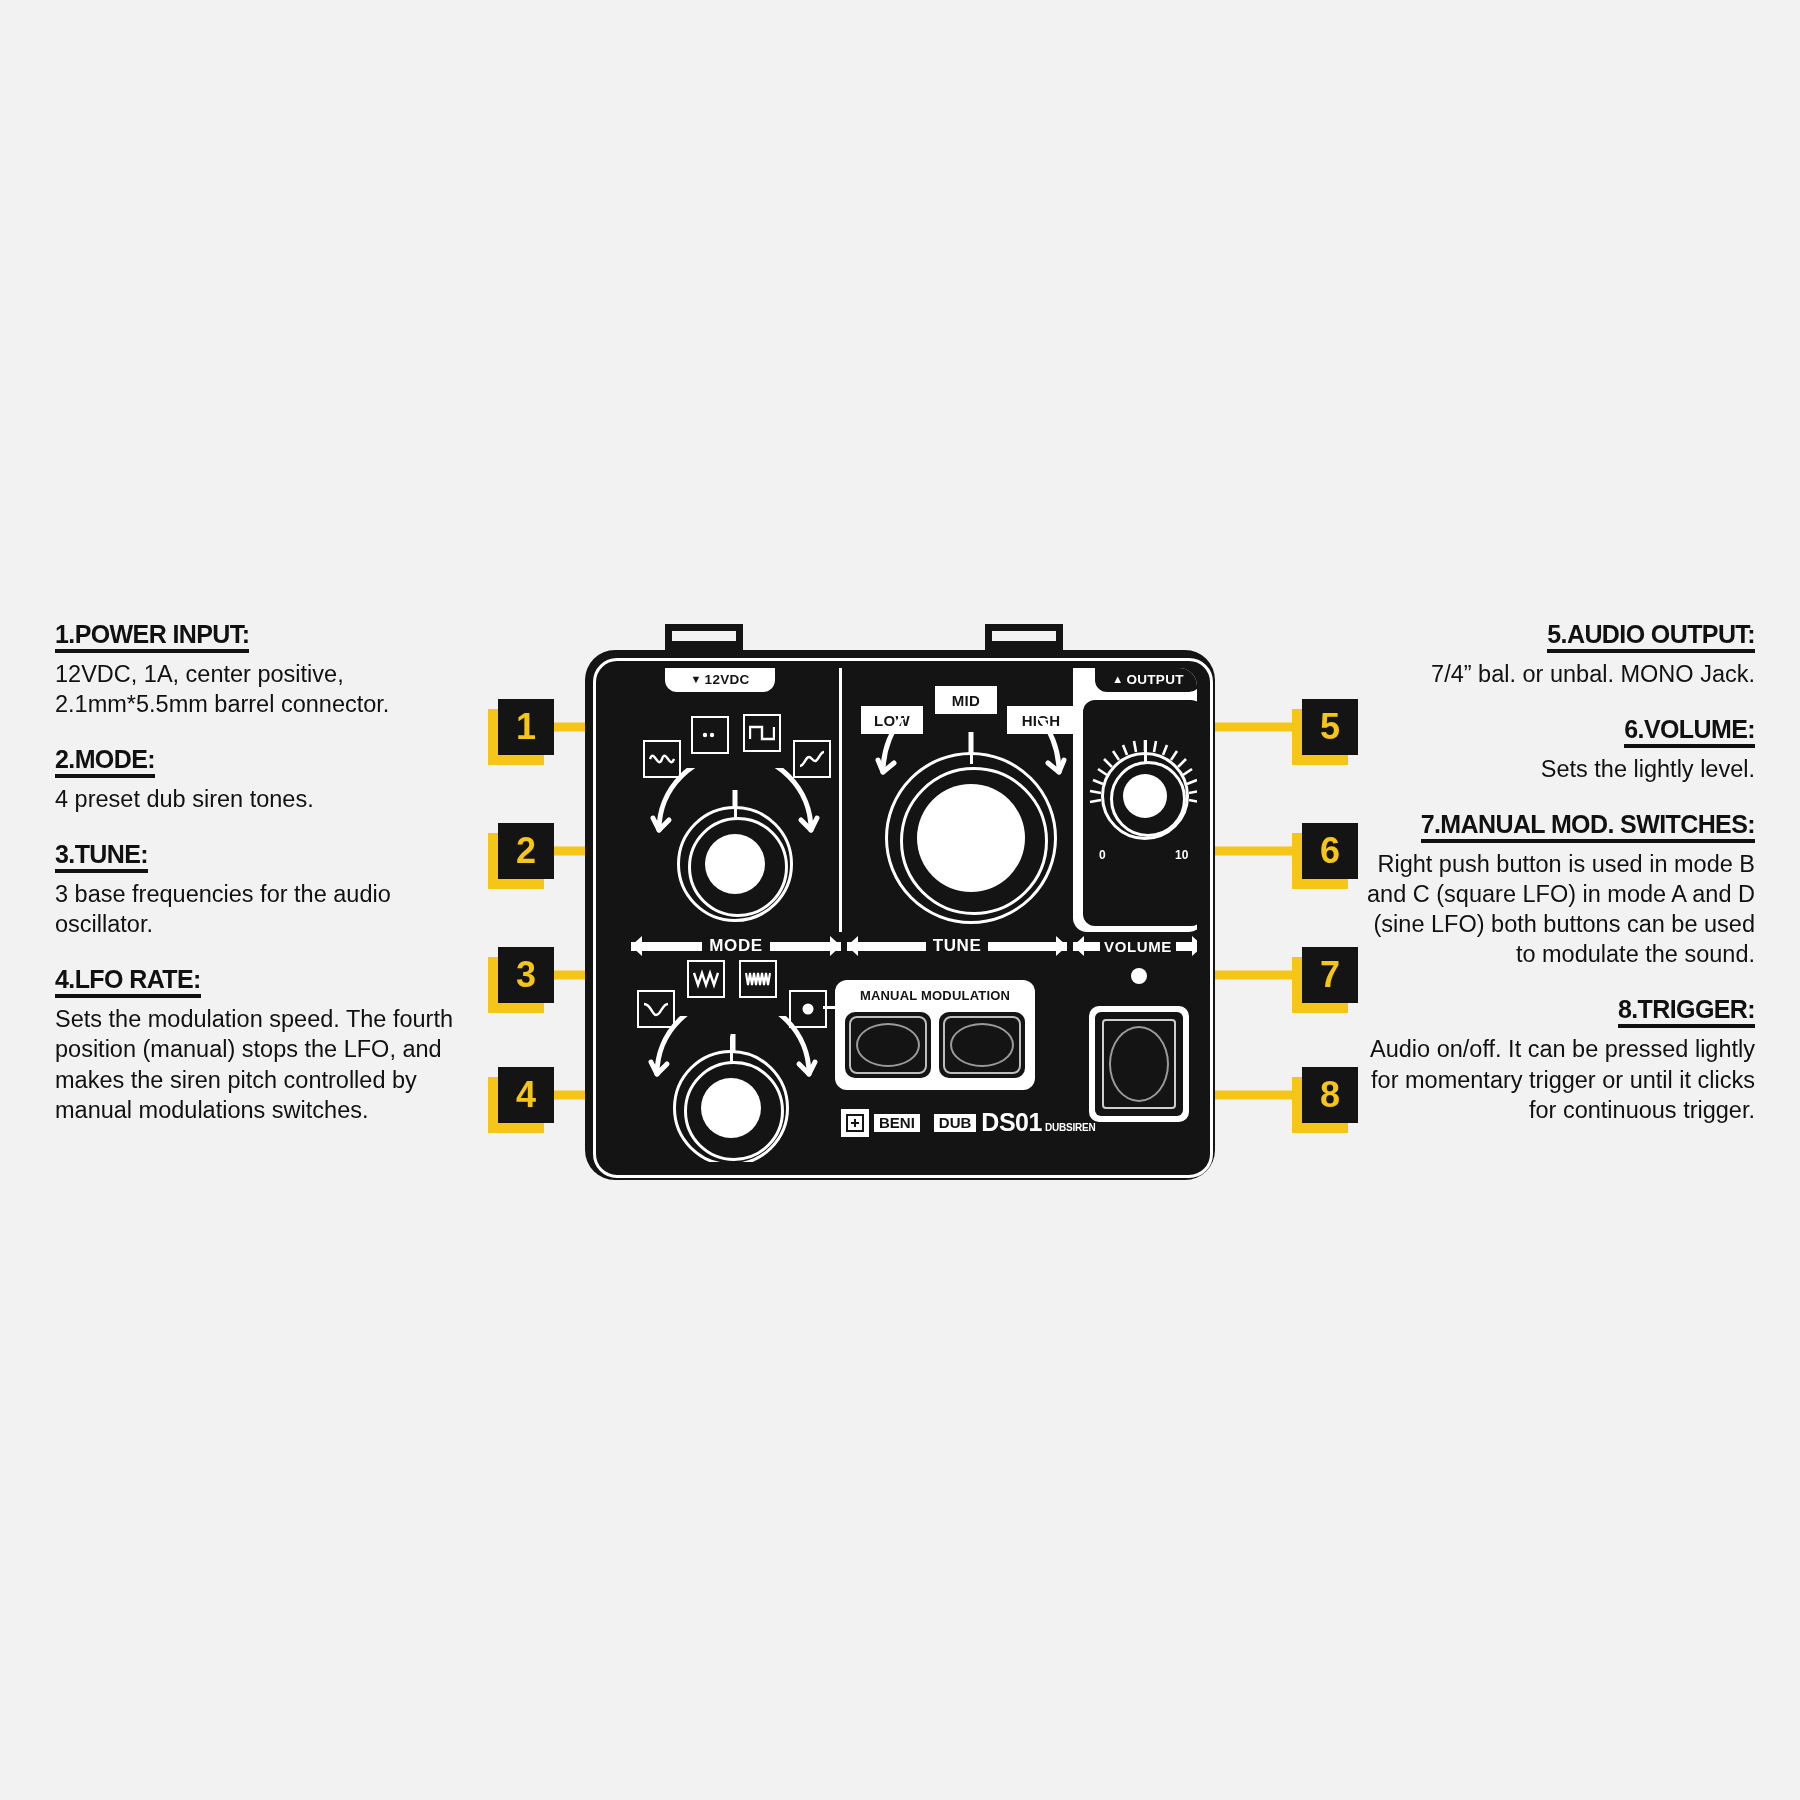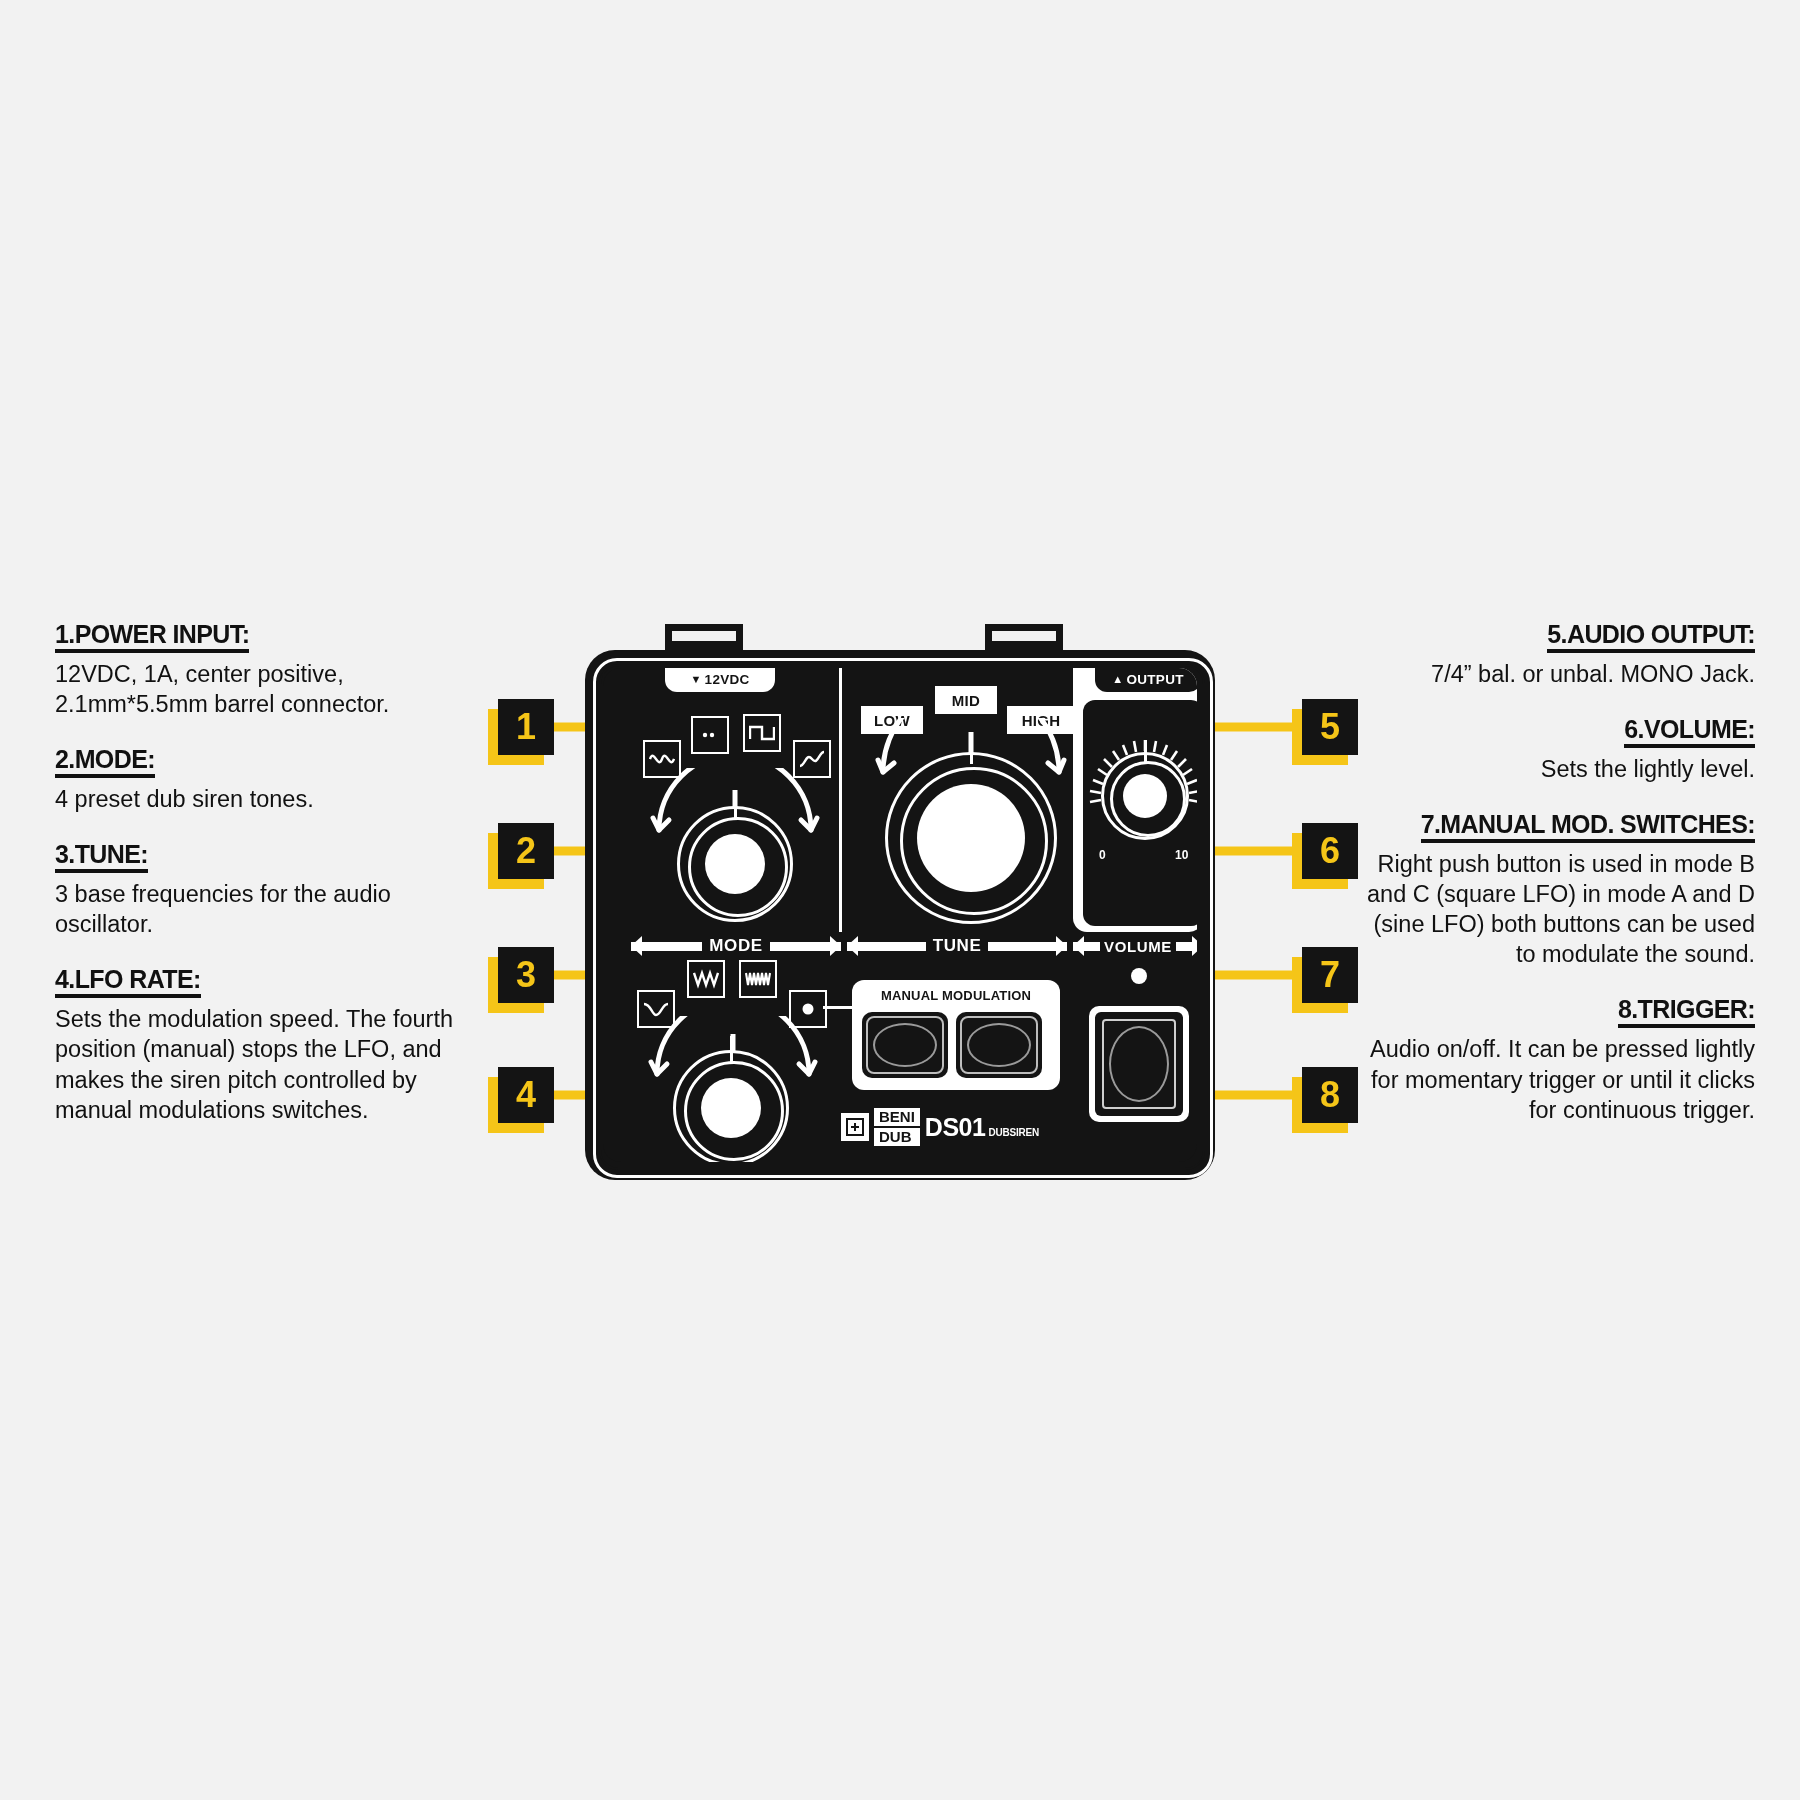--- a/index.html
+++ b/index.html
@@ -405,40 +405,40 @@
         <line x1="90" y1="18" x2="90" y2="44" stroke="#fff" stroke-width="5"></line>
       </svg>
 
       <div class="knob" style="left:70px;top:382px;width:116px;height:116px;">
         <div class="outer"></div>
         <div class="skirt" style="left:11px;top:11px;width:94px;height:94px;"></div>
         <div class="cap" style="left:28px;top:28px;width:60px;height:60px;"></div>
         <div class="pointer" style="left:56.5px;top:-14px;height:26px;"></div>
       </div>
 
-      <div class="mm" style="left:249px;top:312px;width:200px;height:110px;padding-left:8px;">
+      <div class="mm" style="left:232px;top:312px;width:200px;height:110px;">
         <div class="cap">MANUAL MODULATION</div>
         <div class="mmbtn" style="left:10px;top:32px;width:86px;height:66px;">
           <div class="i1"></div>
           <div class="i2"></div>
         </div>
         <div class="mmbtn" style="left:104px;top:32px;width:86px;height:66px;">
           <div class="i1"></div>
           <div class="i2"></div>
         </div>
       </div>
 
       <div class="logo" style="left:238px;top:440px;">
         <div class="mark">
           <svg width="20" height="20" viewBox="0 0 20 20">
             <rect x="2" y="2" width="16" height="16" fill="none" stroke="#141414" stroke-width="2"></rect>
             <path d="M6 10 L14 10 M10 6 L10 14" stroke="#141414" stroke-width="2"></path>
           </svg>
         </div>
-        <div style="display:flex;flex-direction:column;gap:2px;">
+        <div style="display:flex;flex-direction:row;gap:14px;">
           <div class="beni">BENI</div>
           <div class="beni">DUB</div>
         </div>
         <div style="display:flex;align-items:baseline;gap:3px;">
           <div class="ds">DS01</div>
           <div class="dsub">DUBSIREN</div>
         </div>
       </div>
 
       <div class="led" style="left:528px;top:300px;"></div>

